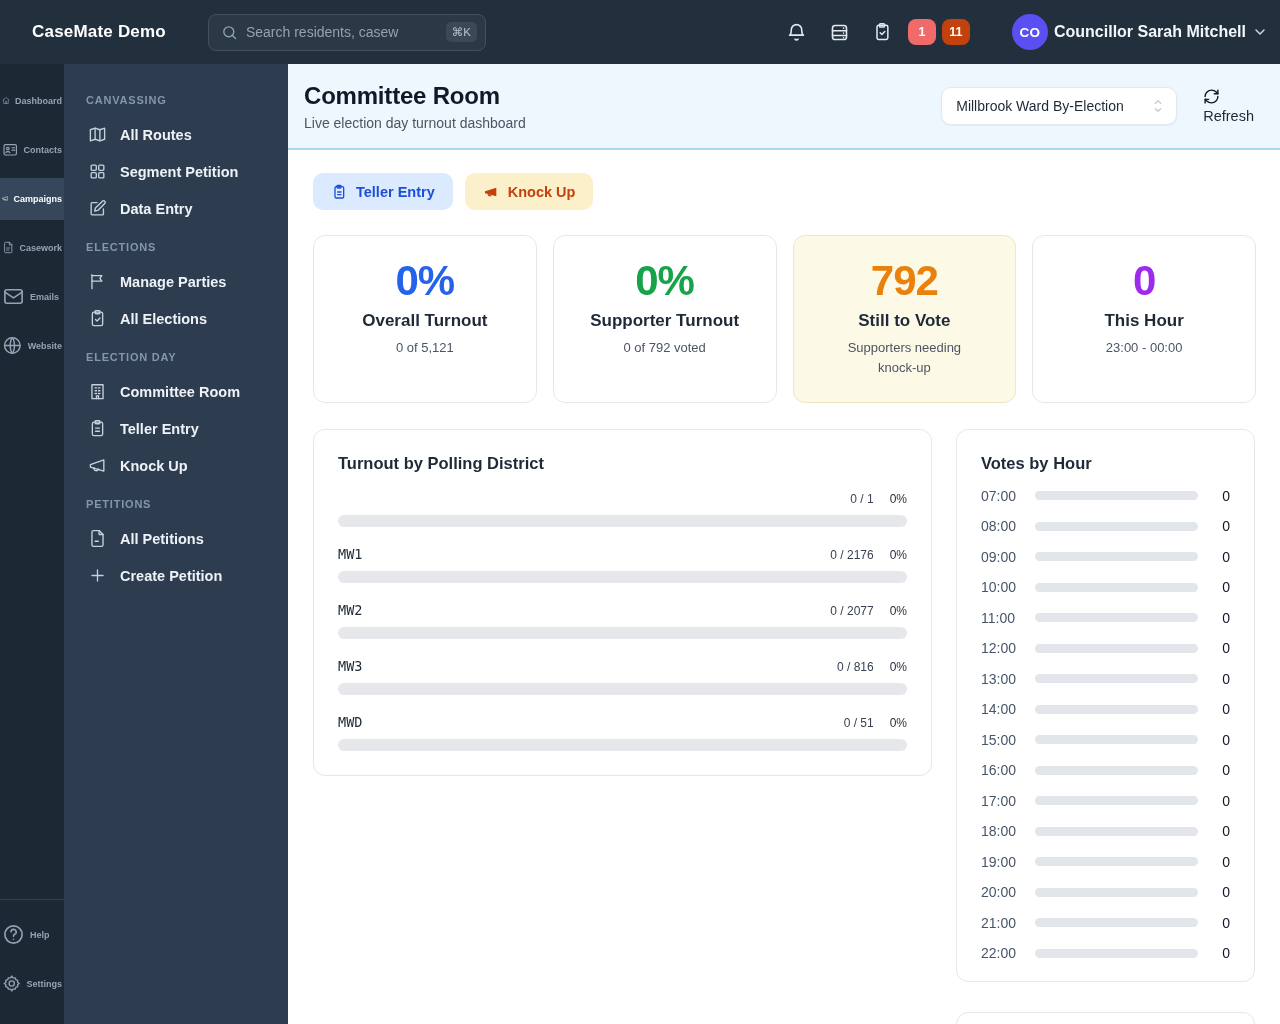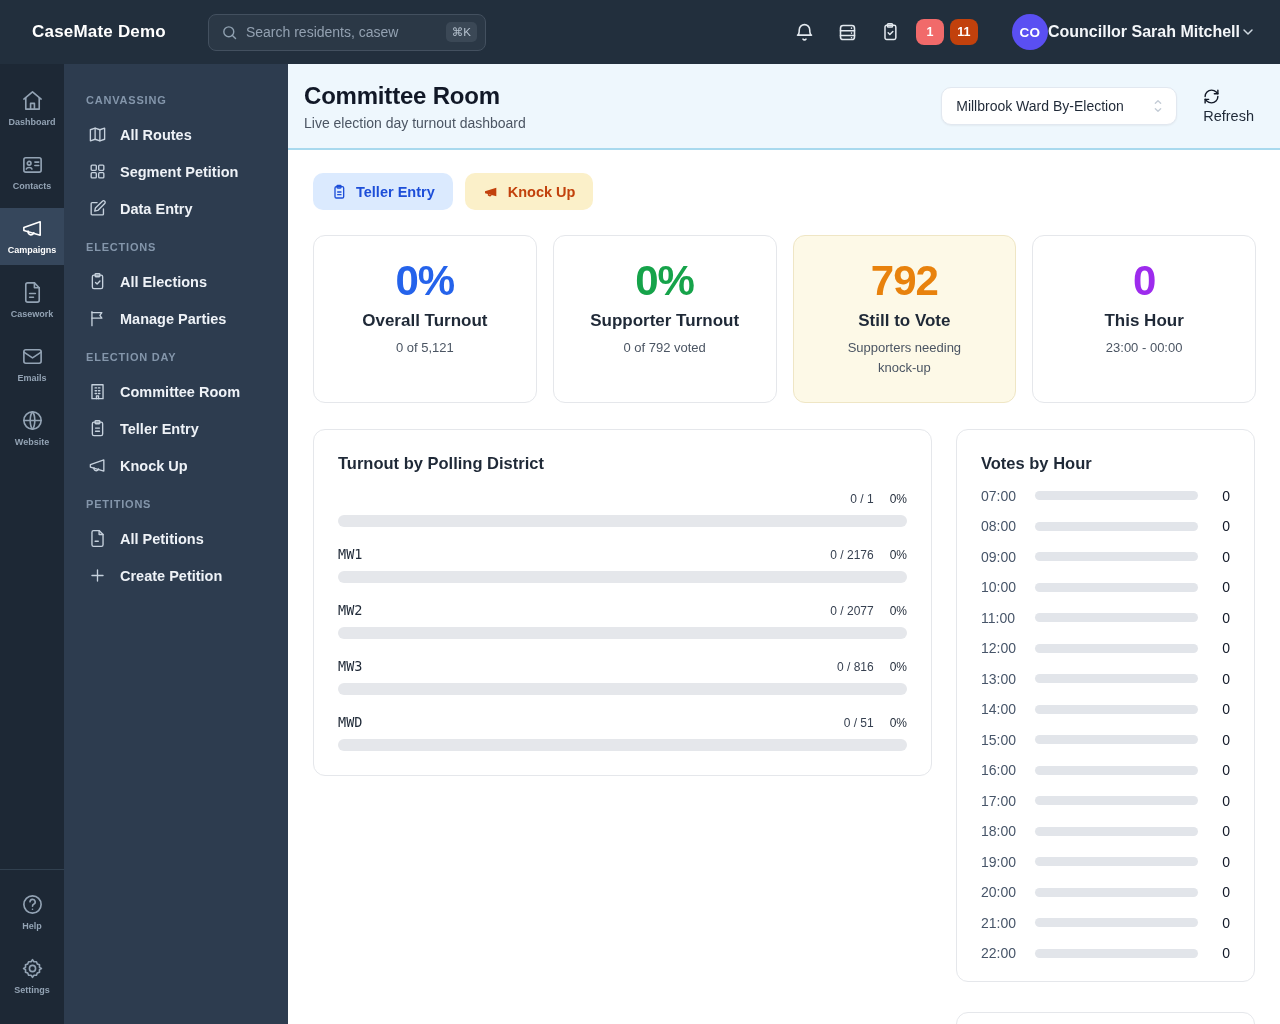--- a/index.html
+++ b/index.html
@@ -1,41 +1,41 @@
 <!DOCTYPE html>
 <html><head>
 <meta charset="utf-8">
 <style>
   * { margin:0; padding:0; box-sizing:border-box; }
   html,body { width:1280px; height:1024px; overflow:hidden; }
   body { font-family:"Liberation Sans", sans-serif; background:#fff; color:#111827; }
 
   
-  .topbar { height:64px; background:#222f3d; display:flex; align-items:center; padding:0 24px 0 32px; }
+  .topbar { height:64px; background:#222f3d; display:flex; align-items:center; padding:0 12px 0 32px; }
   .logo { color:#fff; font-size:17px; font-weight:bold; letter-spacing:.2px; margin-right:42px; white-space:nowrap; }
   .searchbox { display:flex; align-items:center; width:278px; height:37px; background:#2b3846; border:1px solid #43505f; border-radius:8px; padding:0 8px 0 12px; }
   .searchbox svg { flex:none; color:#8fa0b0; }
   .searchbox input { flex:1; min-width:0; background:transparent; border:none; outline:none; color:#dbe4ec; font-size:14px; margin:0 8px; font-family:"Liberation Sans", sans-serif; }
   .searchbox input::placeholder { color:#93a1b1; }
   .kbd { background:#3b4856; color:#b6c2cf; font-size:11.5px; padding:3px 6px; border-radius:5px; white-space:nowrap; }
   .topbar-right { margin-left:auto; display:flex; align-items:center; gap:22px; }
   .icon-btn { color:#e3e9ef; display:flex; align-items:center; cursor:pointer; }
   .badge-group { display:flex; gap:6px; margin-left:-6px; }
   .pill-badge { min-width:28px; height:26px; border-radius:8px; color:#fff; font-size:12.5px; font-weight:bold; display:flex; align-items:center; justify-content:center; padding:0 7px; }
-  .user-chip { display:flex; align-items:center; gap:0; margin-left:12px; cursor:pointer; }
+  .user-chip { display:flex; align-items:center; gap:6px; margin-left:20px; cursor:pointer; }
   .avatar { width:36px; height:36px; border-radius:50%; background:#5a4ff2; color:#fff; font-size:13.5px; font-weight:bold; display:flex; align-items:center; justify-content:center; letter-spacing:.3px; }
   .user-name { color:#f3f6f9; font-size:16px; font-weight:600; }
   .user-chip svg { color:#cfd8e0; }
 
   
   .shell { display:flex; height:960px; }
 
   
   .rail { width:64px; background:#1d2835; display:flex; flex-direction:column; padding-top:16px; }
-  .rail-item { width:100%; padding:9px 2px 10px; display:flex; flex-direction:column; align-items:center; gap:5px; color:#93a3b4; cursor:pointer; margin-bottom:7px;text-align:center; }
+  .rail-item { width:100%; padding:9px 2px 10px; display:flex; flex-direction:row; align-items:center; gap:5px; color:#93a3b4; cursor:pointer; margin-bottom:7px;text-align:center; }
   .rail-item svg { width:23px; height:23px; }
   .rail-item .rail-label { font-size:9px; font-weight:600; }
   .rail-item.active { background:#36475c; color:#fff; }
   .rail-spacer { flex:1; }
   .rail-divider { height:1px; background:#31404f; margin:0 0 14px; }
 
   
   .sidebar { width:224px; background:#2d3c4f; padding:22px 16px; overflow:hidden; }
   .side-section { margin-bottom:14px; }
   .side-head { color:#8496ab; font-size:11px; font-weight:bold; letter-spacing:.8px; padding:0 6px; margin:8px 0 10px; }
@@ -236,32 +236,32 @@
             <path d="M11.5 4.5H5.2A1.2 1.2 0 0 0 4 5.7v13.1A1.2 1.2 0 0 0 5.2 20h13.1a1.2 1.2 0 0 0 1.2-1.2v-6.3"></path>
             <path d="M18.2 2.8a2 2 0 0 1 2.9 2.9L12.4 14.4 8.5 15.3l.9-3.9z"></path>
           </svg>
           <span>Data Entry</span>
         </div>
       </div>
       <div class="side-section">
         <div class="side-head">ELECTIONS</div>
         <div class="side-item">
           <svg width="19" height="19" viewBox="0 0 24 24" fill="none" stroke="currentColor" stroke-width="1.7" stroke-linecap="round" stroke-linejoin="round">
+            <path d="M5 21V3.5"></path>
+            <path d="M5 4.5h12.5L15 8l2.5 3.5H5"></path>
+          </svg>
+          <span>Manage Parties</span>
+        </div>
+        <div class="side-item">
+          <svg width="19" height="19" viewBox="0 0 24 24" fill="none" stroke="currentColor" stroke-width="1.7" stroke-linecap="round" stroke-linejoin="round">
             <rect x="5.5" y="4" width="13" height="17" rx="2"></rect>
             <rect x="9" y="2" width="6" height="4" rx="1"></rect>
             <path d="m9.5 13.2 2 2 3.6-3.8"></path>
           </svg>
           <span>All Elections</span>
-        </div>
-        <div class="side-item">
-          <svg width="19" height="19" viewBox="0 0 24 24" fill="none" stroke="currentColor" stroke-width="1.7" stroke-linecap="round" stroke-linejoin="round">
-            <path d="M5 21V3.5"></path>
-            <path d="M5 4.5h12.5L15 8l2.5 3.5H5"></path>
-          </svg>
-          <span>Manage Parties</span>
         </div>
       </div>
       <div class="side-section">
         <div class="side-head">ELECTION DAY</div>
         <div class="side-item">
           <svg width="19" height="19" viewBox="0 0 24 24" fill="none" stroke="currentColor" stroke-width="1.7" stroke-linecap="round" stroke-linejoin="round">
             <rect x="5" y="3.5" width="14" height="17.5"></rect>
             <path d="M9 7.5h1.8M13.2 7.5H15M9 11h1.8M13.2 11h1.8M9 14.5h1.8M13.2 14.5H15"></path>
             <path d="M10.7 21v-3.5h2.6V21"></path>
           </svg>

